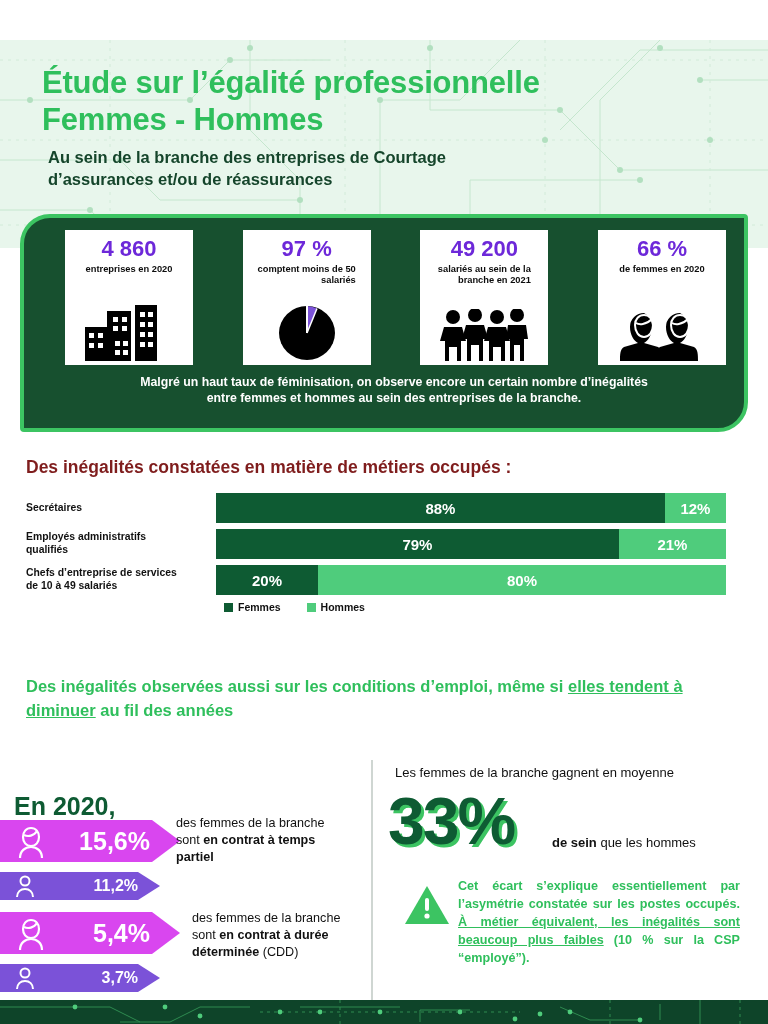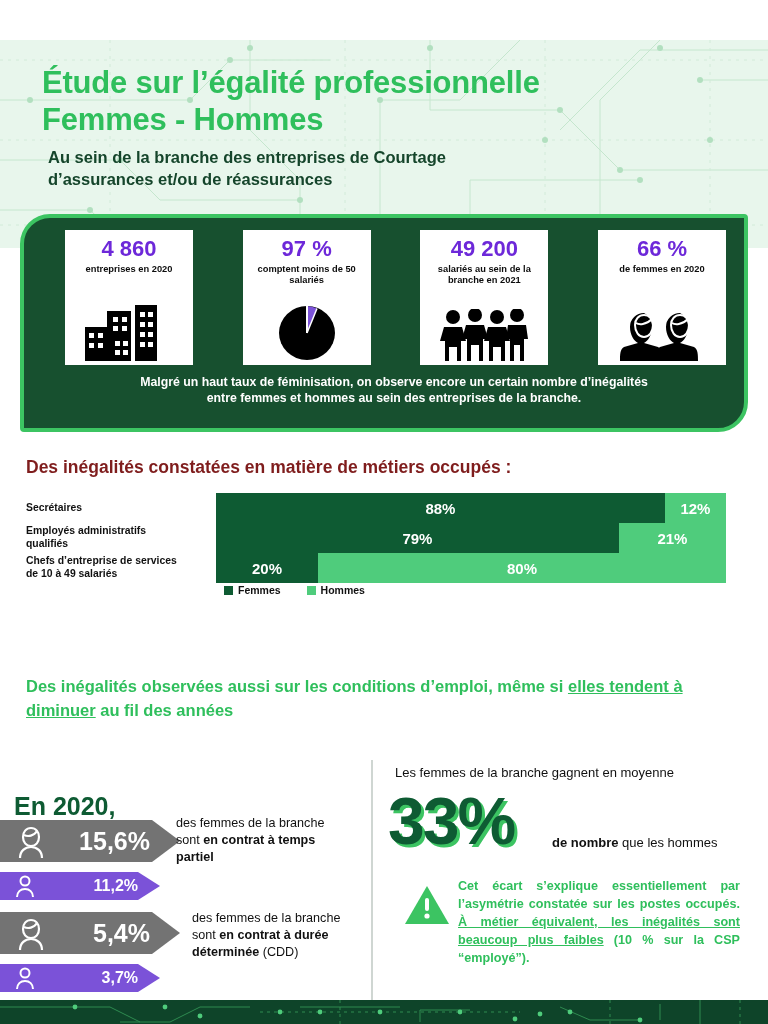--- a/index.html
+++ b/index.html
@@ -39,36 +39,36 @@
     display:flex;justify-content:space-between;
   }
   .card{
     width:128px;height:135px;background:#fff;
     display:flex;flex-direction:column;align-items:center;
     padding-top:7px;box-sizing:border-box;
   }
   .card-num{color:#6d28d9;font-size:22px;font-weight:bold;line-height:1.05;}
   .card-cap{
     color:#0d0d0d;font-size:9.3px;font-weight:bold;line-height:1.22;
-    text-align:center;margin-top:4px;padding:0 6px;white-space:pre-line;
+    text-align:right;margin-top:4px;padding:0 6px;white-space:pre-line;
   }
   .card-icon{flex:1;display:flex;align-items:flex-end;justify-content:center;padding-bottom:4px;}
   .panel-note{
     position:absolute;left:50px;right:30px;top:160px;
     color:#fff;font-size:12.3px;font-weight:bold;line-height:1.34;
     text-align:center;white-space:pre-line;
   }
 
   
   .sec1-title{
     position:absolute;left:26px;top:457px;
     color:#7f1d1d;font-size:17.5px;font-weight:bold;
   }
   .chart{position:absolute;left:26px;top:493px;width:700px;}
-  .bar-row{display:flex;align-items:center;}
+  .bar-row{display:flex;align-items:center;margin-bottom:6px;}
   .bar-label{
     width:190px;color:#111;font-size:10.4px;font-weight:bold;
     line-height:1.22;white-space:pre-line;padding-right:8px;box-sizing:border-box;
   }
   .bar-track{flex:1;height:30px;display:flex;overflow:hidden;}
   .seg{
     display:flex;align-items:center;justify-content:center;
     color:#fff;font-size:15px;font-weight:bold;height:100%;
   }
   .seg-f{background:#0e5b33;}
@@ -92,21 +92,21 @@
   
   .en2020{
     position:absolute;left:14px;top:792px;
     color:#0e5b33;font-size:25px;font-weight:bold;
   }
   .arrow{
     position:absolute;display:flex;align-items:center;
     color:#fff;font-weight:bold;box-sizing:border-box;
   }
   .arrow .pct{margin-left:auto;padding-right:30px;}
-  .arrow-f{background:#737373;}
+  .arrow-f{background:#d946ef;}
   .arrow-m{background:#7b52d8;}
 
   .a1{left:0;top:820px;width:180px;height:42px;
       clip-path:polygon(0 0, 152px 0, 180px 21px, 152px 42px, 0 42px);}
   .a1 .pct{font-size:25px;}
   .a2{left:0;top:872px;width:160px;height:28px;
       clip-path:polygon(0 0, 138px 0, 160px 14px, 138px 28px, 0 28px);}
   .a2 .pct{font-size:16px;padding-right:22px;}
   .a3{left:0;top:912px;width:180px;height:42px;
       clip-path:polygon(0 0, 152px 0, 180px 21px, 152px 42px, 0 42px);}
@@ -410,21 +410,21 @@
     <span>des femmes de la branche sont </span><b>en contrat à temps partiel</b>
   </div>
 
   <div class="a-desc d2">
     <span>des femmes de la branche sont </span><b>en contrat à durée déterminée</b><span> (CDD)</span>
   </div>
 
   <div class="r-lead">Les femmes de la branche gagnent en moyenne</div>
   <div class="big33">33%</div>
   <div class="r-after">
-    <b>de nombre</b><span> que les hommes</span>
+    <b>de sein</b><span> que les hommes</span>
   </div>
 
   <div class="warn">
     <svg width="46" height="42" viewBox="0 0 46 42">
       <path d="M23 2 L45 40 H1 Z" fill="#3cc462"></path>
       <rect x="21" y="14" width="4" height="13" rx="2" fill="#fff"></rect>
       <circle cx="23" cy="32" r="2.6" fill="#fff"></circle>
     </svg>
   </div>
 

